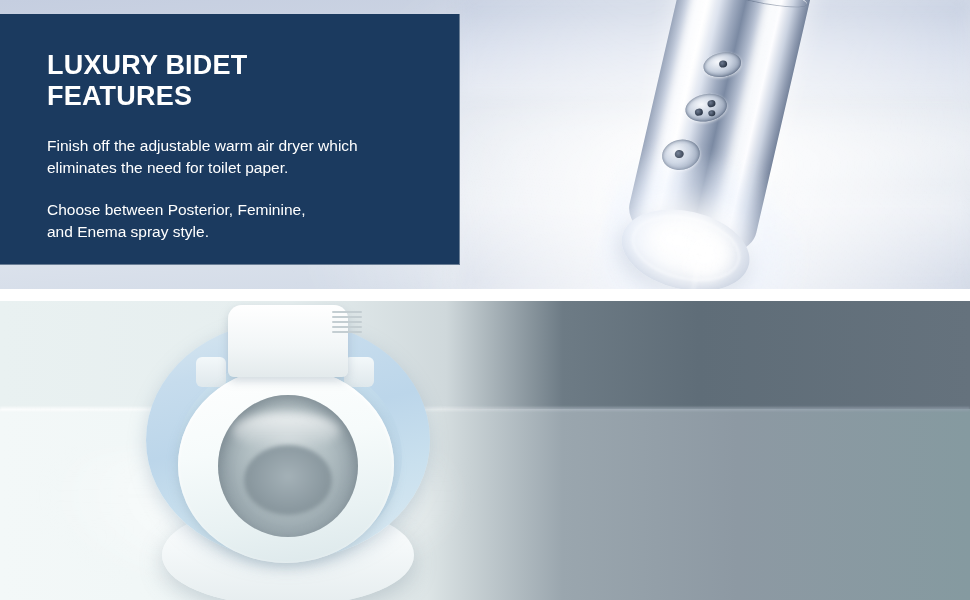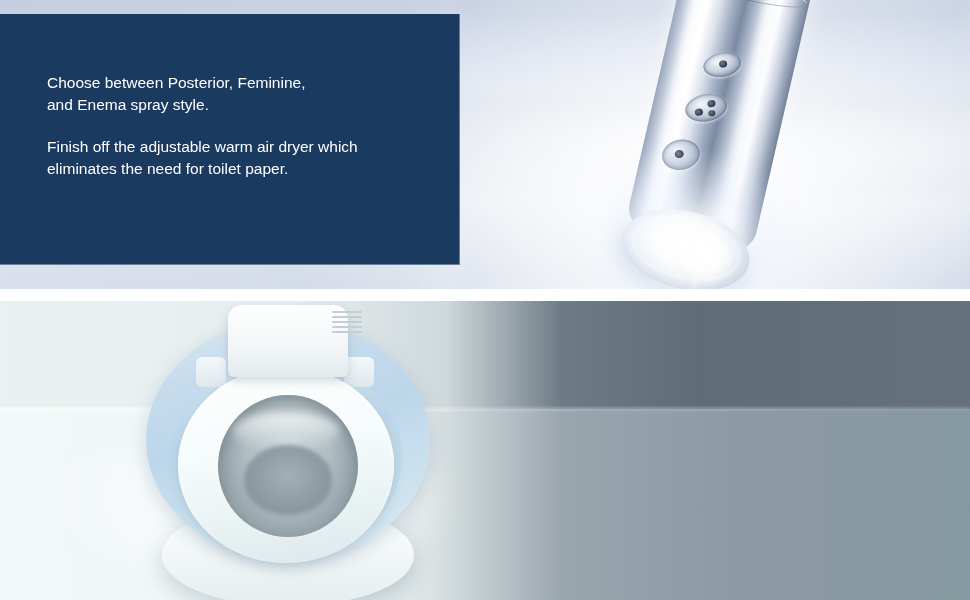--- a/index.html
+++ b/index.html
@@ -285,27 +285,31 @@
       </div>
 
       <div class="wand-tip"></div>
       <div class="wand-tip-ring"></div>
       <div class="wand-glow"></div>
       <div class="wand-flare"></div>
       <div class="wand-ray"></div>
     </div>
 
     <div class="panel panel-top">
+      <h2 class="headline">
+        <span>LUXURY BIDET</span><br>
+        <span>FEATURES</span>
+      </h2>
+      <p class="body-copy">
+        <span>Finish off the adjustable warm air dryer which</span><br>
+        <span>eliminates the need for toilet paper.</span>
+      </p>
       <p class="body-copy">
         <span>Choose between Posterior, Feminine,</span><br>
         <span>and Enema spray style.</span>
-      </p>
-      <p class="body-copy">
-        <span>Finish off the adjustable warm air dryer which</span><br>
-        <span>eliminates the need for toilet paper.</span>
       </p>
     </div>
   </div>
 
   <div class="divider"></div>
 
   <div class="half-bottom">
     <div class="wall"></div>
     <div class="floor"></div>
     <div class="floor-seam"></div>

